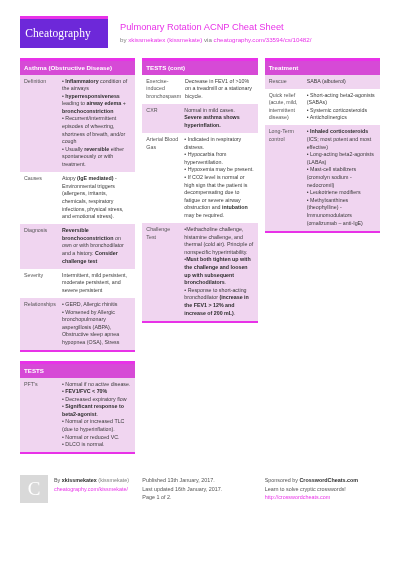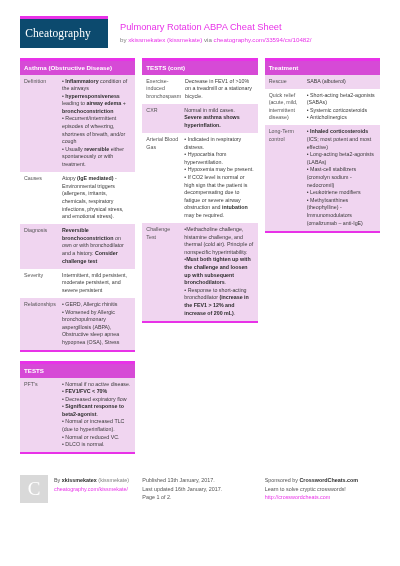--- a/index.html
+++ b/index.html
@@ -25,21 +25,21 @@
   .logo-wrap {
     width: 88px;
     flex: 0 0 88px;
   }
   .logo-bar {
     height: 3px;
     background: #e832e8;
     width: 100%;
   }
   .logo-box {
-    background: #0c4a6e;
+    background: #6d28d9;
     color: #ffffff;
     font-family: "Liberation Serif", serif;
     font-size: 11.5px;
     text-align: center;
     padding: 8px 12px 9px 0;
     letter-spacing: 0.1px;
   }
   .title-wrap {
     padding-top: 5px;
     flex: 1 1 auto;
@@ -143,21 +143,21 @@
 </style>
 </head>
 <body>
 
 <div class="header">
   <div class="logo-wrap">
     <div class="logo-bar"></div>
     <div class="logo-box">Cheatography</div>
   </div>
   <div class="title-wrap">
-    <h1 class="title">Pulmonary Rotation ABPA Cheat Sheet</h1>
+    <h1 class="title">Pulmonary Rotation ACNP Cheat Sheet</h1>
     <div class="byline">
       <span>by </span><span class="lnk">xkissmekatex (kissmekate)</span><span> via </span><span class="lnk">cheatography.com/33594/cs/10482/</span>
     </div>
   </div>
 </div>
 
 <div class="columns">
 
   <div class="col">
 

